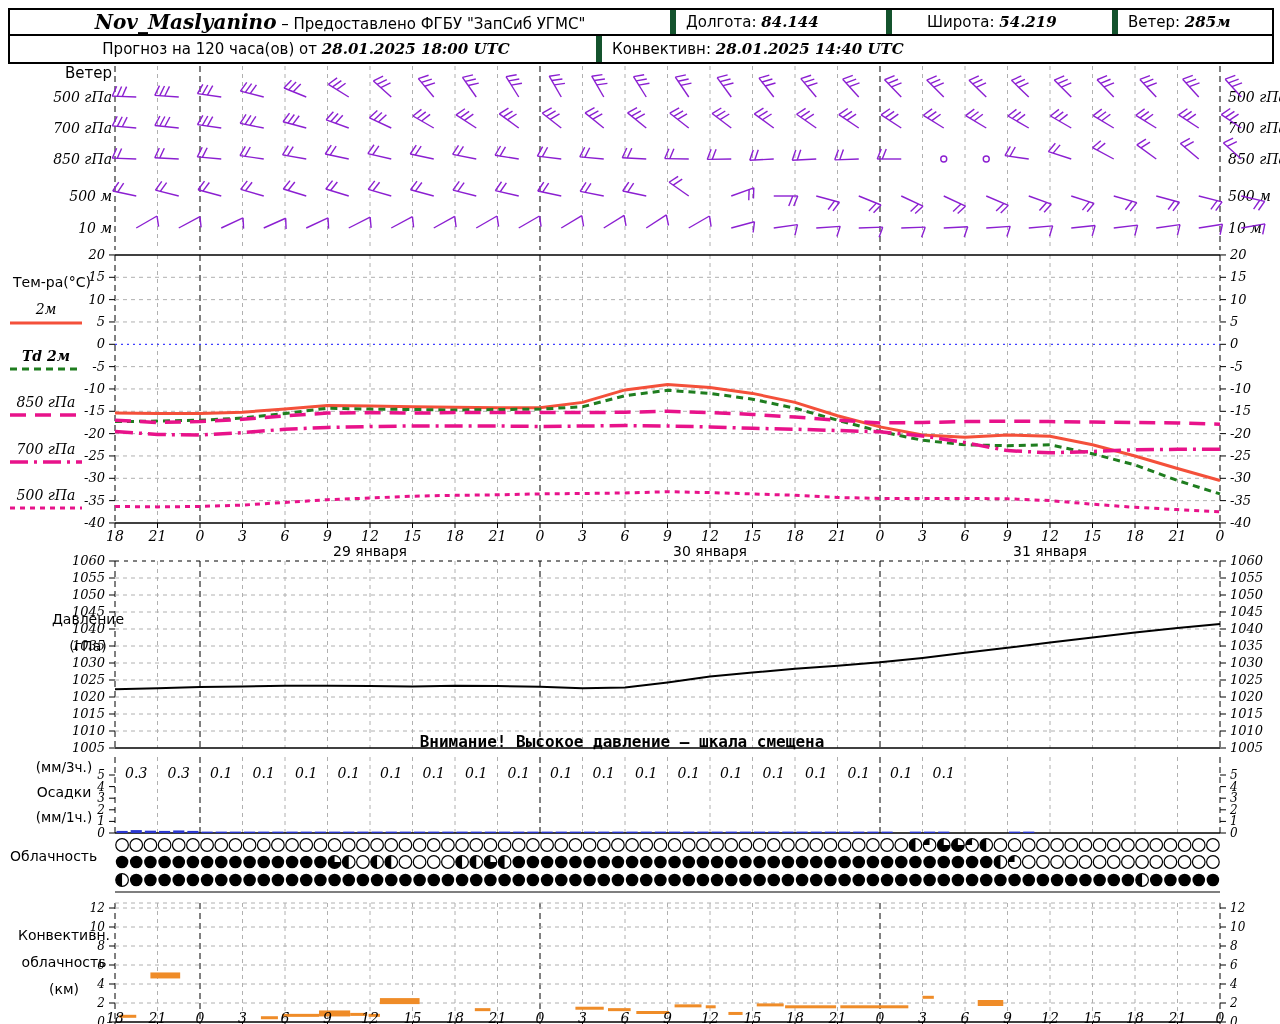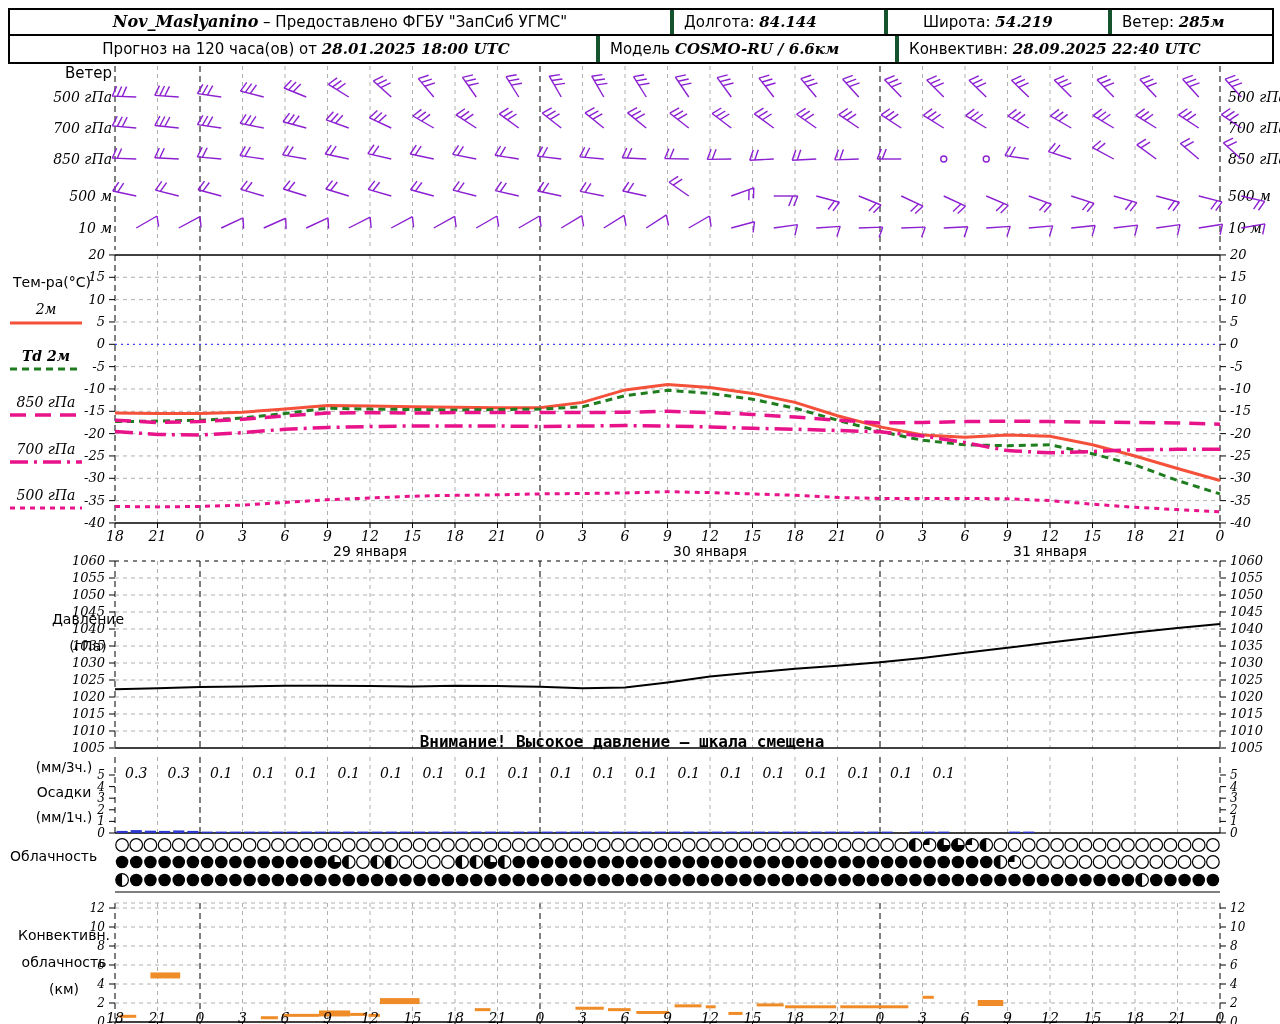--- a/index.html
+++ b/index.html
@@ -4,30 +4,30 @@
 <style>
   html,body{margin:0;padding:0;background:#ffffff;width:1280px;height:1024px;overflow:hidden;
             font-family:"DejaVu Sans", sans-serif;}
   #stage{position:relative;width:1280px;height:1024px;background:#fff;}
   #plot{position:absolute;left:0;top:0;}
   #hdr{position:absolute;left:8px;top:8px;width:1262px;height:52px;border:2px solid #000;
        background:#fff;font-size:15px;z-index:5;}
   .hrow{display:flex;height:26px;line-height:26px;white-space:nowrap;overflow:hidden;}
   .hrow.r1{border-bottom:2px solid #000;height:24px;line-height:24px;}
   .hcell{padding:0 10px;overflow:hidden;text-overflow:clip;}
-  .hsep{border-left:4px solid #14532d;}
+  .hsep{border-left:6px solid #14532d;}
   .c-station{width:640px;text-align:center;}
   .c-lon{width:190px;}
   .c-lat{width:175px;padding-left:35px;}
   .c-alt{flex:1;}
   .c-fc{width:560px;text-align:center;padding-left:16px;}
   .c-model{width:275px;}
   .c-calc{flex:1;}
   .val{font-family:"DejaVu Serif", serif;font-style:italic;font-weight:bold;}
-  .stn{font-family:"DejaVu Serif", serif;font-style:italic;font-weight:bold;font-size:16px;}
+  .stn{font-family:"DejaVu Serif", serif;font-style:italic;font-weight:bold;font-size:20px;}
 </style>
 </head>
 <body>
 
 <div id="stage">
 
   <div id="hdr">
     <div class="hrow r1">
       <div class="hcell c-station">
         <span class="stn">Nov_Maslyanino</span>
@@ -44,27 +44,23 @@
       <div class="hcell hsep c-alt">
         <span>Ветер:</span>
         <span class="val">285м</span>
       </div>
     </div>
     <div class="hrow">
       <div class="hcell c-fc">
         <span>Прогноз на 120 часа(ов) от</span>
         <span class="val">28.01.2025 18:00 UTC</span>
       </div>
-      <div class="hcell hsep c-model">
-        <span>Модель</span>
-        <span class="val">COSMO-RU / 6.6км</span>
-      </div>
       <div class="hcell hsep c-calc">
         <span>Конвективн:</span>
-        <span class="val">28.09.2025 22:40 UTC</span>
+        <span class="val">28.01.2025 14:40 UTC</span>
       </div>
     </div>
   </div>
 
   <svg id="plot" width="1280" height="1024" viewBox="0 0 1280 1024">
       <g>
         <line x1="115" y1="66" x2="115" y2="250" stroke="#000" stroke-width="1" stroke-dasharray="6 4"></line>
         <line x1="115" y1="255" x2="115" y2="523" stroke="#000" stroke-width="1" stroke-dasharray="6 4"></line>
         <line x1="115" y1="561" x2="115" y2="748" stroke="#000" stroke-width="1" stroke-dasharray="6 4"></line>
         <line x1="115" y1="757" x2="115" y2="833" stroke="#000" stroke-width="1" stroke-dasharray="6 4"></line>

